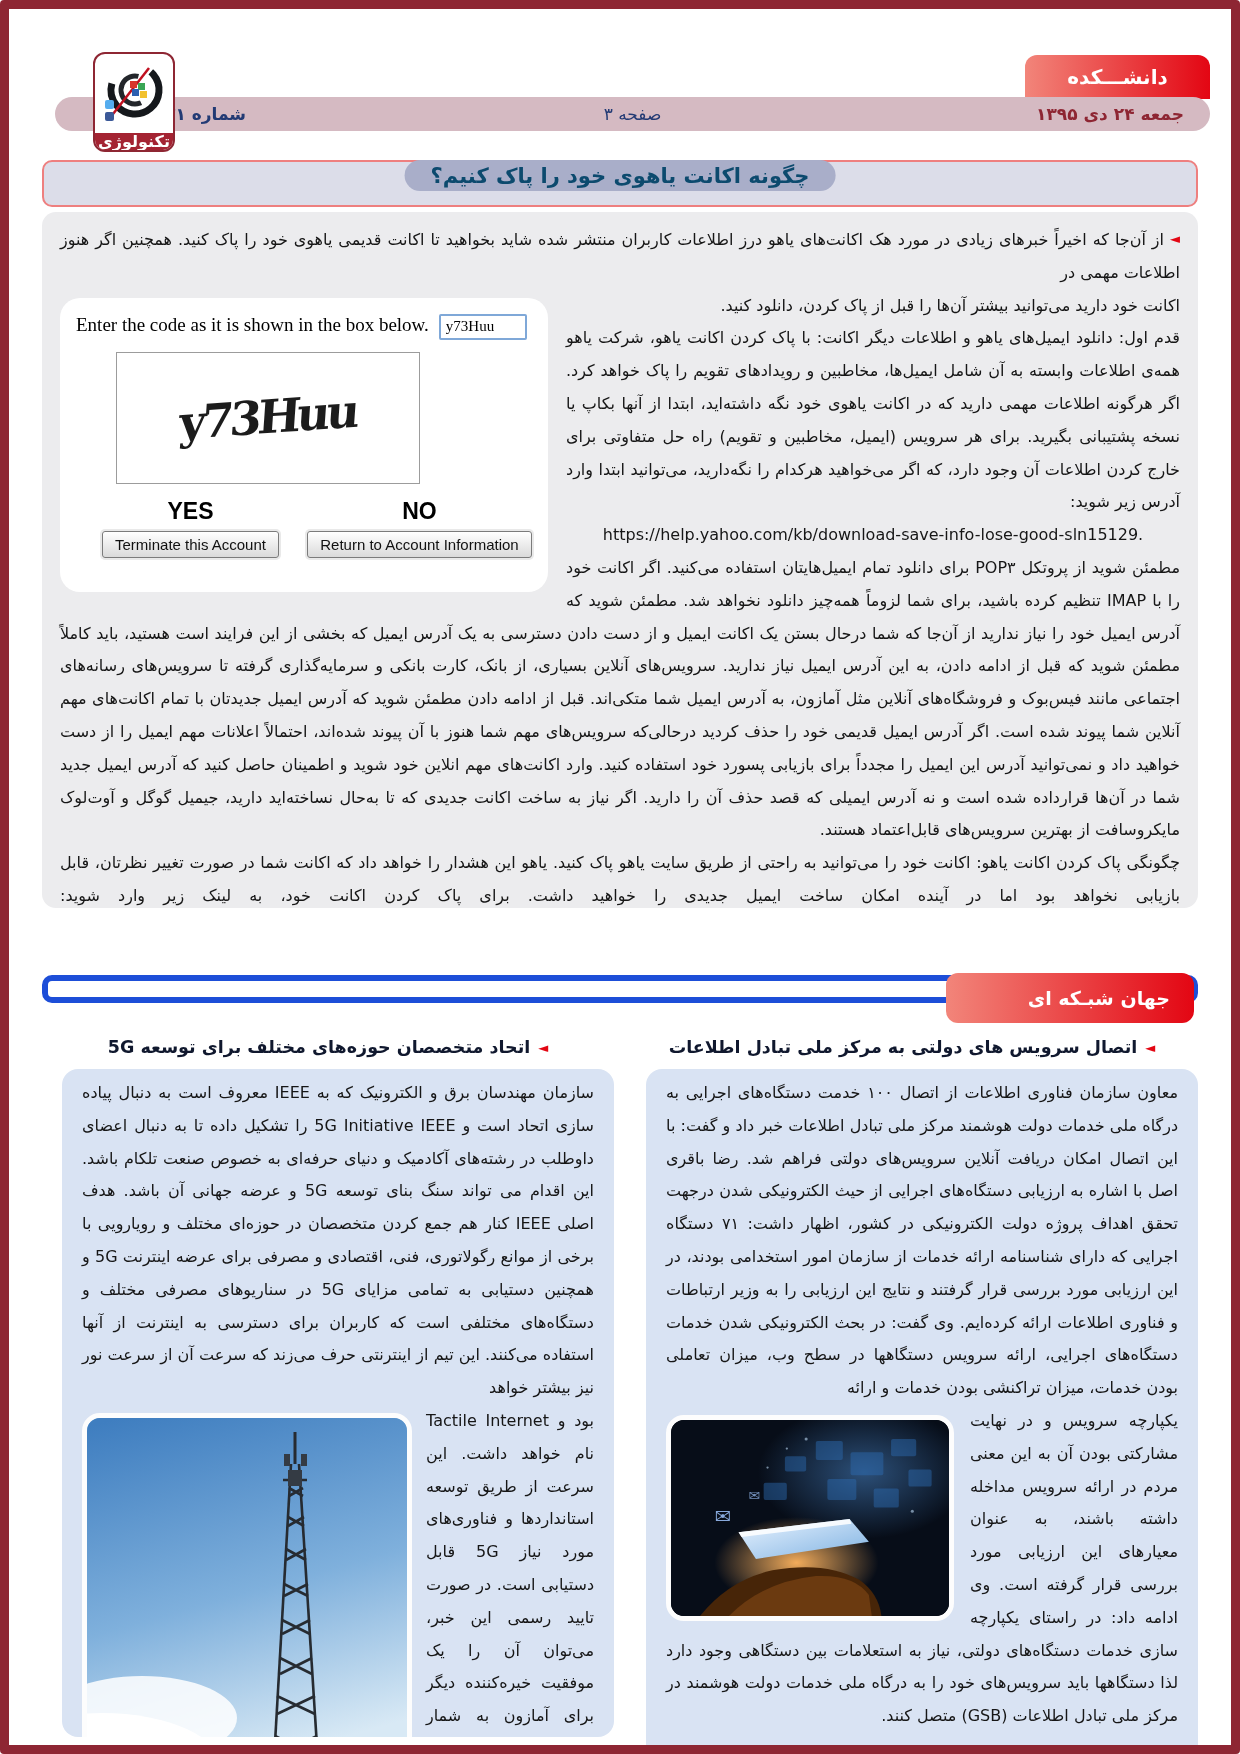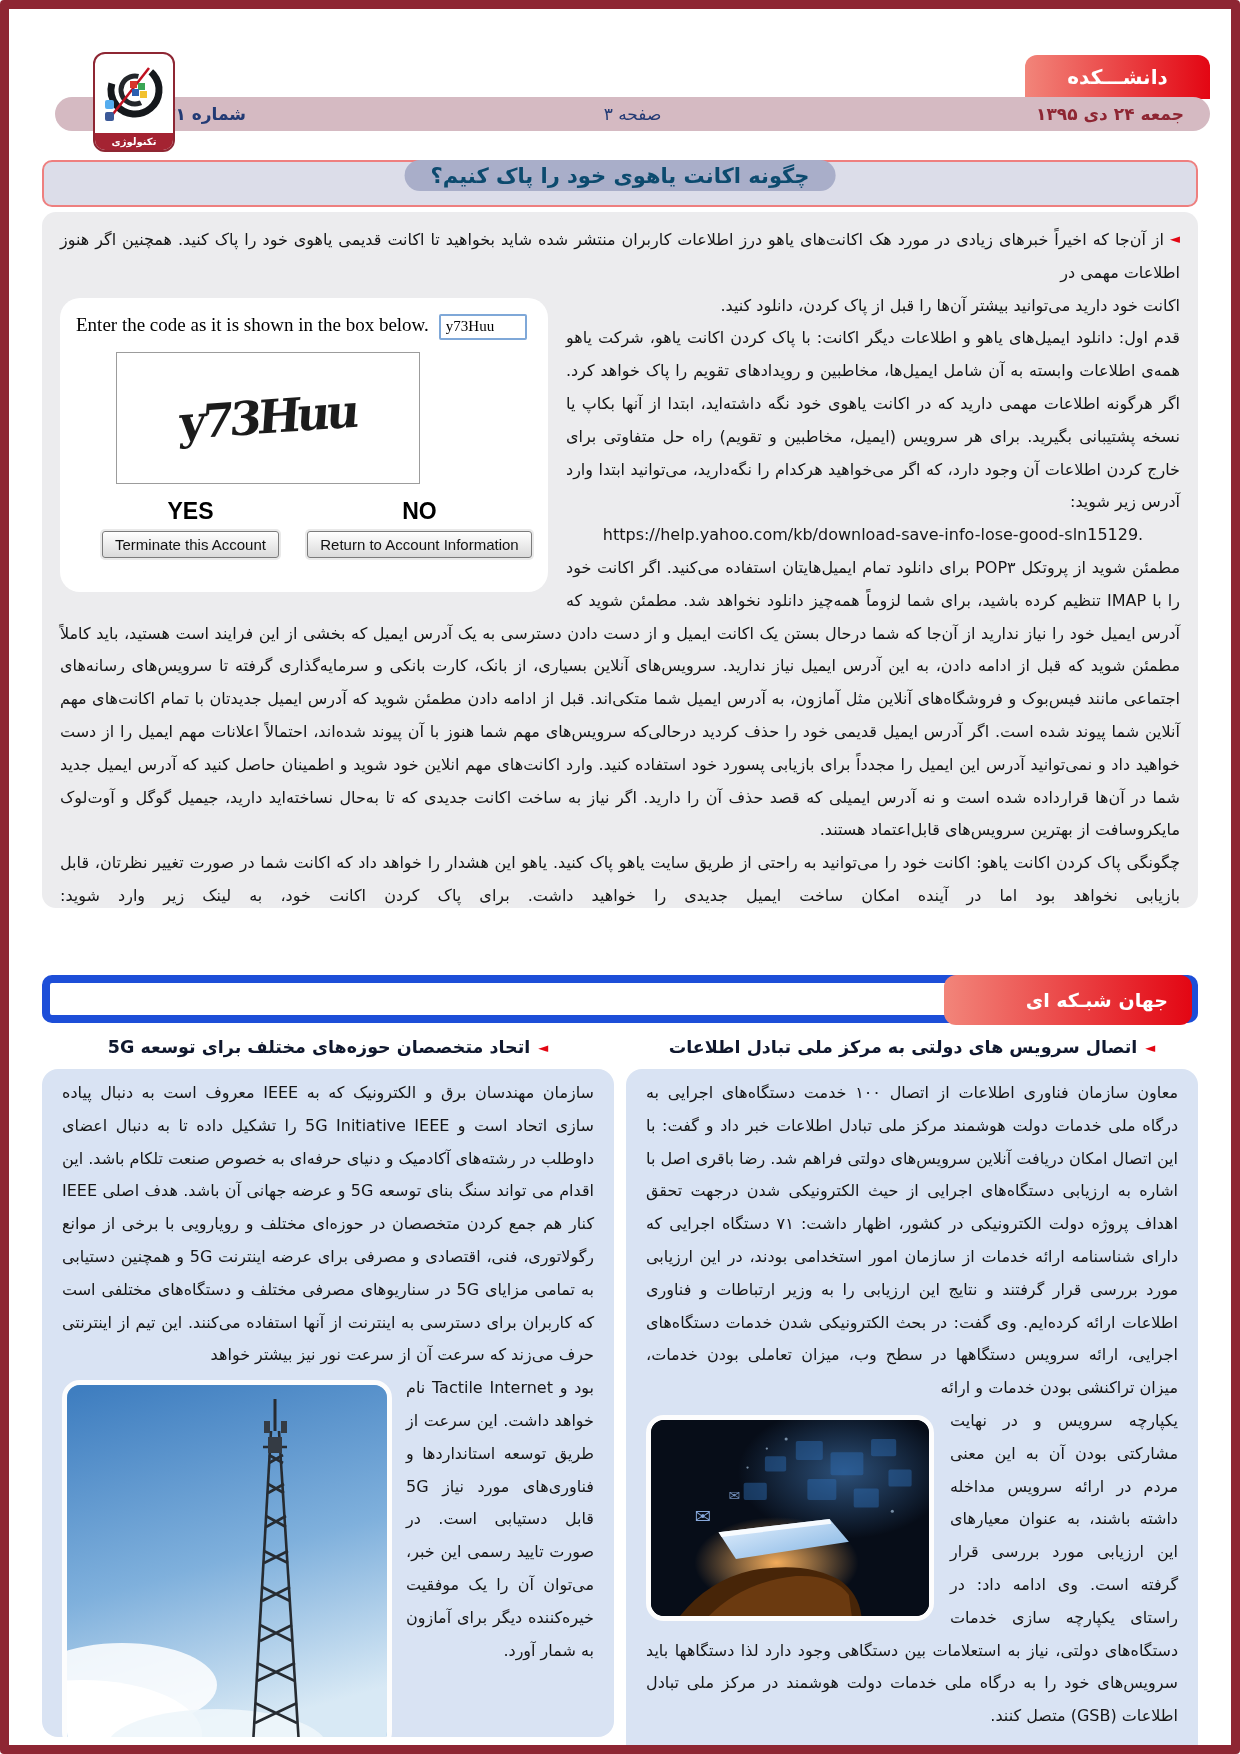--- a/index.html
+++ b/index.html
@@ -24,21 +24,21 @@
   .hdr-page{position:absolute;left:50%;transform:translateX(-50%);color:#223a74;font-weight:normal;font-size:17px;}
   .hdr-issue{position:absolute;left:110px;color:#223a74;font-weight:bold;font-size:17px;}
   .logo{
     position:absolute;top:43px;left:84px;width:82px;height:100px;
     background:#fff;border:2px solid #8e2633;border-radius:12px;overflow:hidden;
     box-sizing:border-box;z-index:3;
   }
   .logo svg{display:block;margin:2px auto 0;}
   .logo-label{
     position:absolute;bottom:0;left:0;right:0;height:17px;background:#a42332;
-    color:#fff;font-size:10px;text-align:center;line-height:17px;font-weight:bold;
+    color:#fff;font-size:16px;text-align:center;line-height:17px;font-weight:bold;
   }
   
   .a1-titlebar{
     position:absolute;top:151px;right:33px;left:33px;height:47px;
     background:#dcdde9;border:2px solid #ee7f7f;border-radius:10px;box-sizing:border-box;
   }
   .a1-badge{
     position:absolute;left:50%;transform:translateX(-50%);top:-2px;height:31px;
     min-width:330px;padding:0 26px;background:#a9aec9;border-radius:22px;
     color:#0c4a6e;font-weight:bold;font-size:21px;
@@ -77,40 +77,40 @@
   .y-actions{display:flex;margin-top:14px;}
   .y-opt{flex:1;text-align:center;}
   .y-lbl{font-family:"Liberation Sans",sans-serif;font-weight:bold;font-size:23px;color:#000;margin-bottom:6px;}
   .y-btn{
     font-family:Liberation Sans, sans-serif;font-size:15px;color:#111;
     background:linear-gradient(#ffffff,#dadada);border:1px solid #7b7b7b;
     box-shadow:0 0 0 2px #e9e9e9;border-radius:3px;padding:4px 12px;white-space:nowrap;cursor:pointer;
   }
   
   .s2-bar{
-    position:absolute;top:966px;right:33px;left:33px;height:48px;
-    background:#fff;border:8px solid #1d4ed8;border-radius:10px;box-sizing:border-box;
+    position:absolute;top:966px;right:33px;left:33px;height:28px;
+    background:#fff;border:6px solid #1d4ed8;border-radius:10px;box-sizing:border-box;
   }
   .s2-badge{
     position:absolute;right:-2px;top:-8px;height:50px;width:248px;
     background:linear-gradient(90deg,#f2857a,#e30613);border-radius:12px;
     color:#fff;font-weight:bold;font-size:19px;
     display:flex;align-items:center;padding-right:24px;box-sizing:border-box;
   }
   
   .columns{position:absolute;top:1016px;right:33px;left:33px;display:flex;gap:12px;}
   .col{flex:1;min-width:0;}
   .col-title{
     height:44px;display:flex;align-items:center;justify-content:center;gap:8px;
     font-weight:bold;font-size:17.5px;color:#10182e;background:#fff;border-radius:18px 18px 0 0;
   }
   .col-body{
     background:#d9e3f3;border-radius:16px;box-sizing:border-box;
     padding:8px 20px 14px;font-size:16px;line-height:2.05;
-    text-align:justify;color:#161616;overflow:hidden;
+    text-align:justify;color:#161616;overflow:hidden;margin-left:20px;
   }
   .col-body p{margin:0;}
   .col-body-right{height:752px;}
   .col-body-left{height:668px;}
   .gov-img{
     float:left;width:288px;height:206px;border-radius:18px;overflow:hidden;
     margin:10px 16px 6px 0;border:5px solid #fdfdfd;box-sizing:border-box;background:#060b14;
   }
   .tower-img{
     float:left;width:330px;height:370px;border-radius:18px;overflow:hidden;

